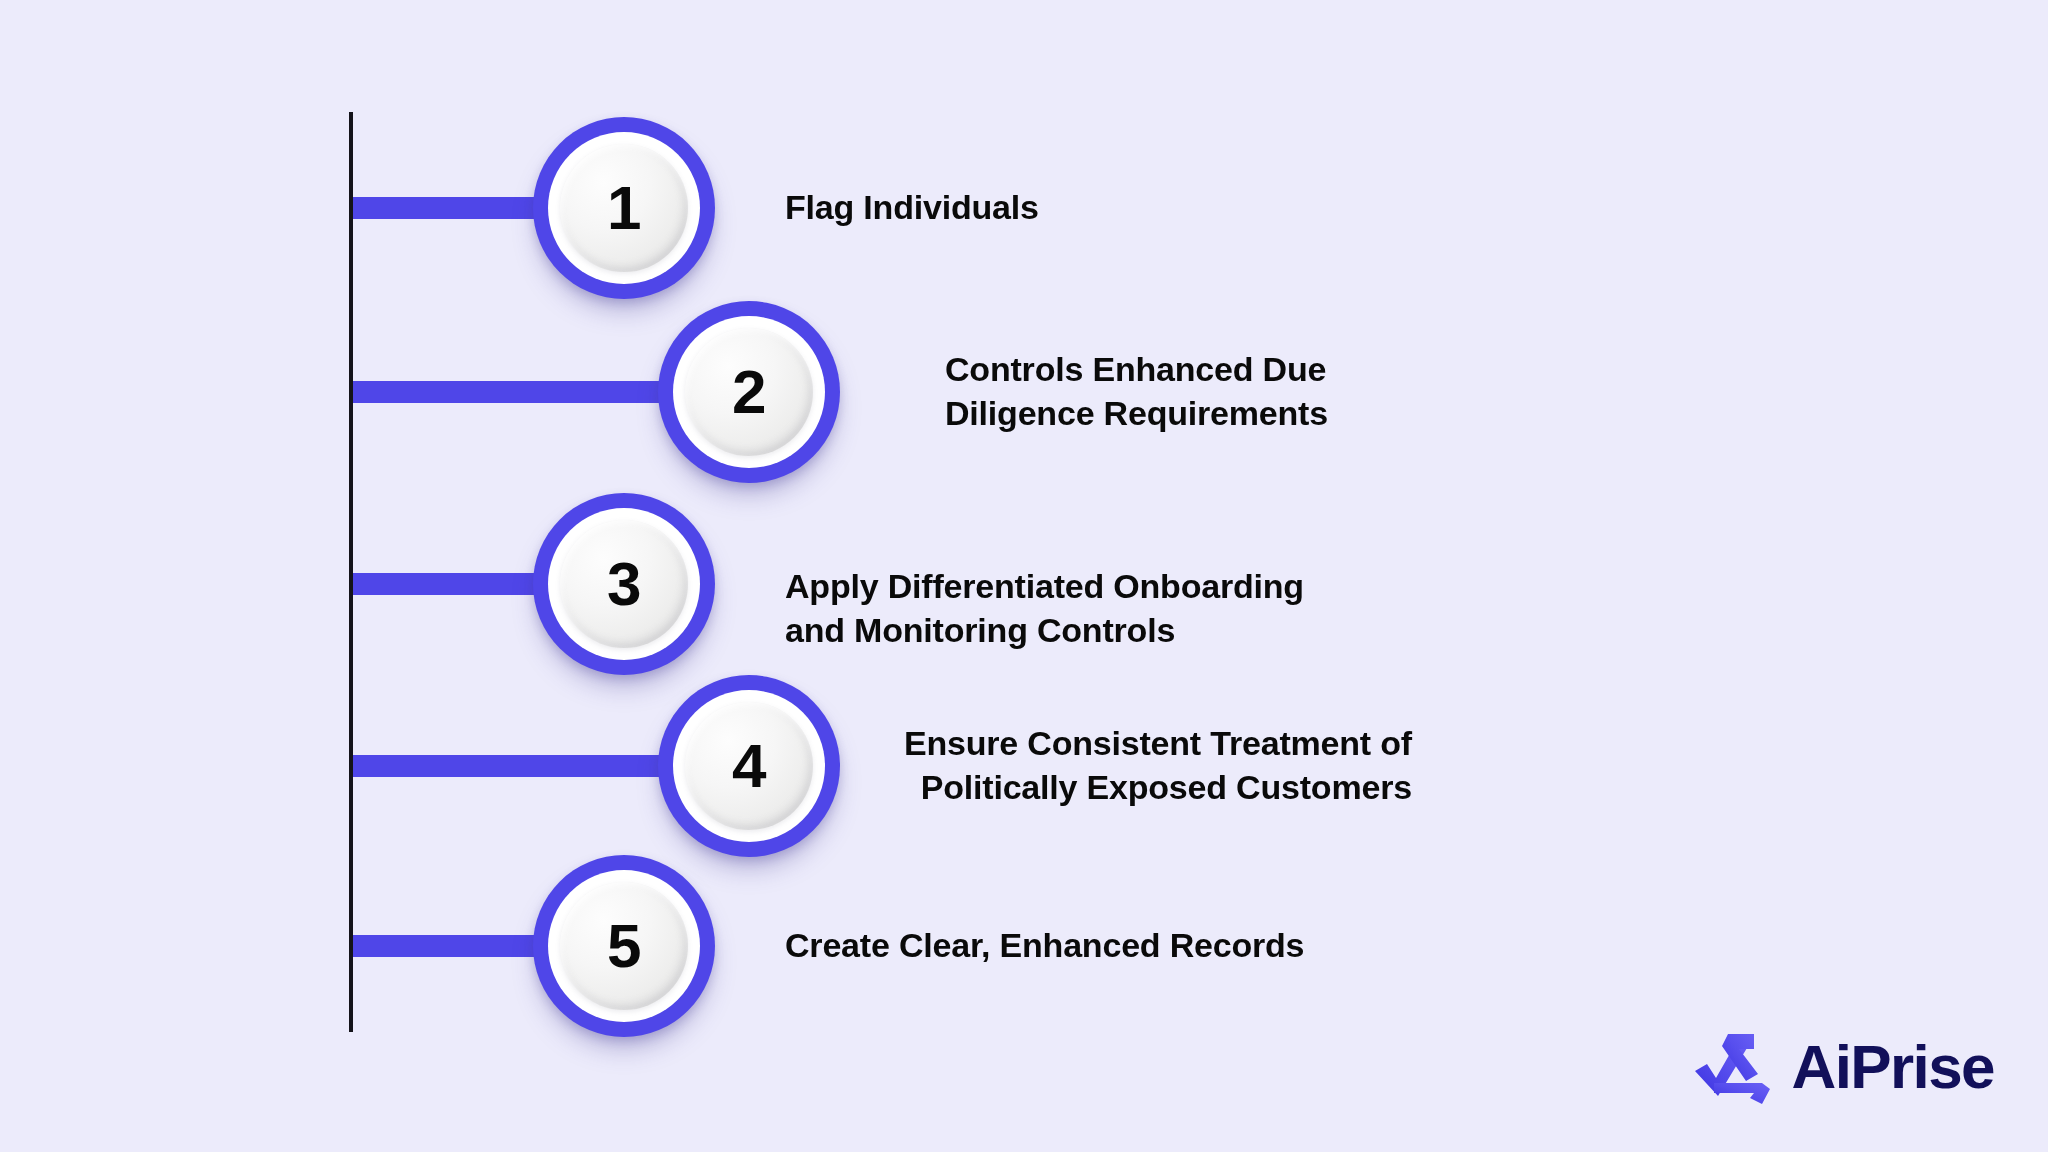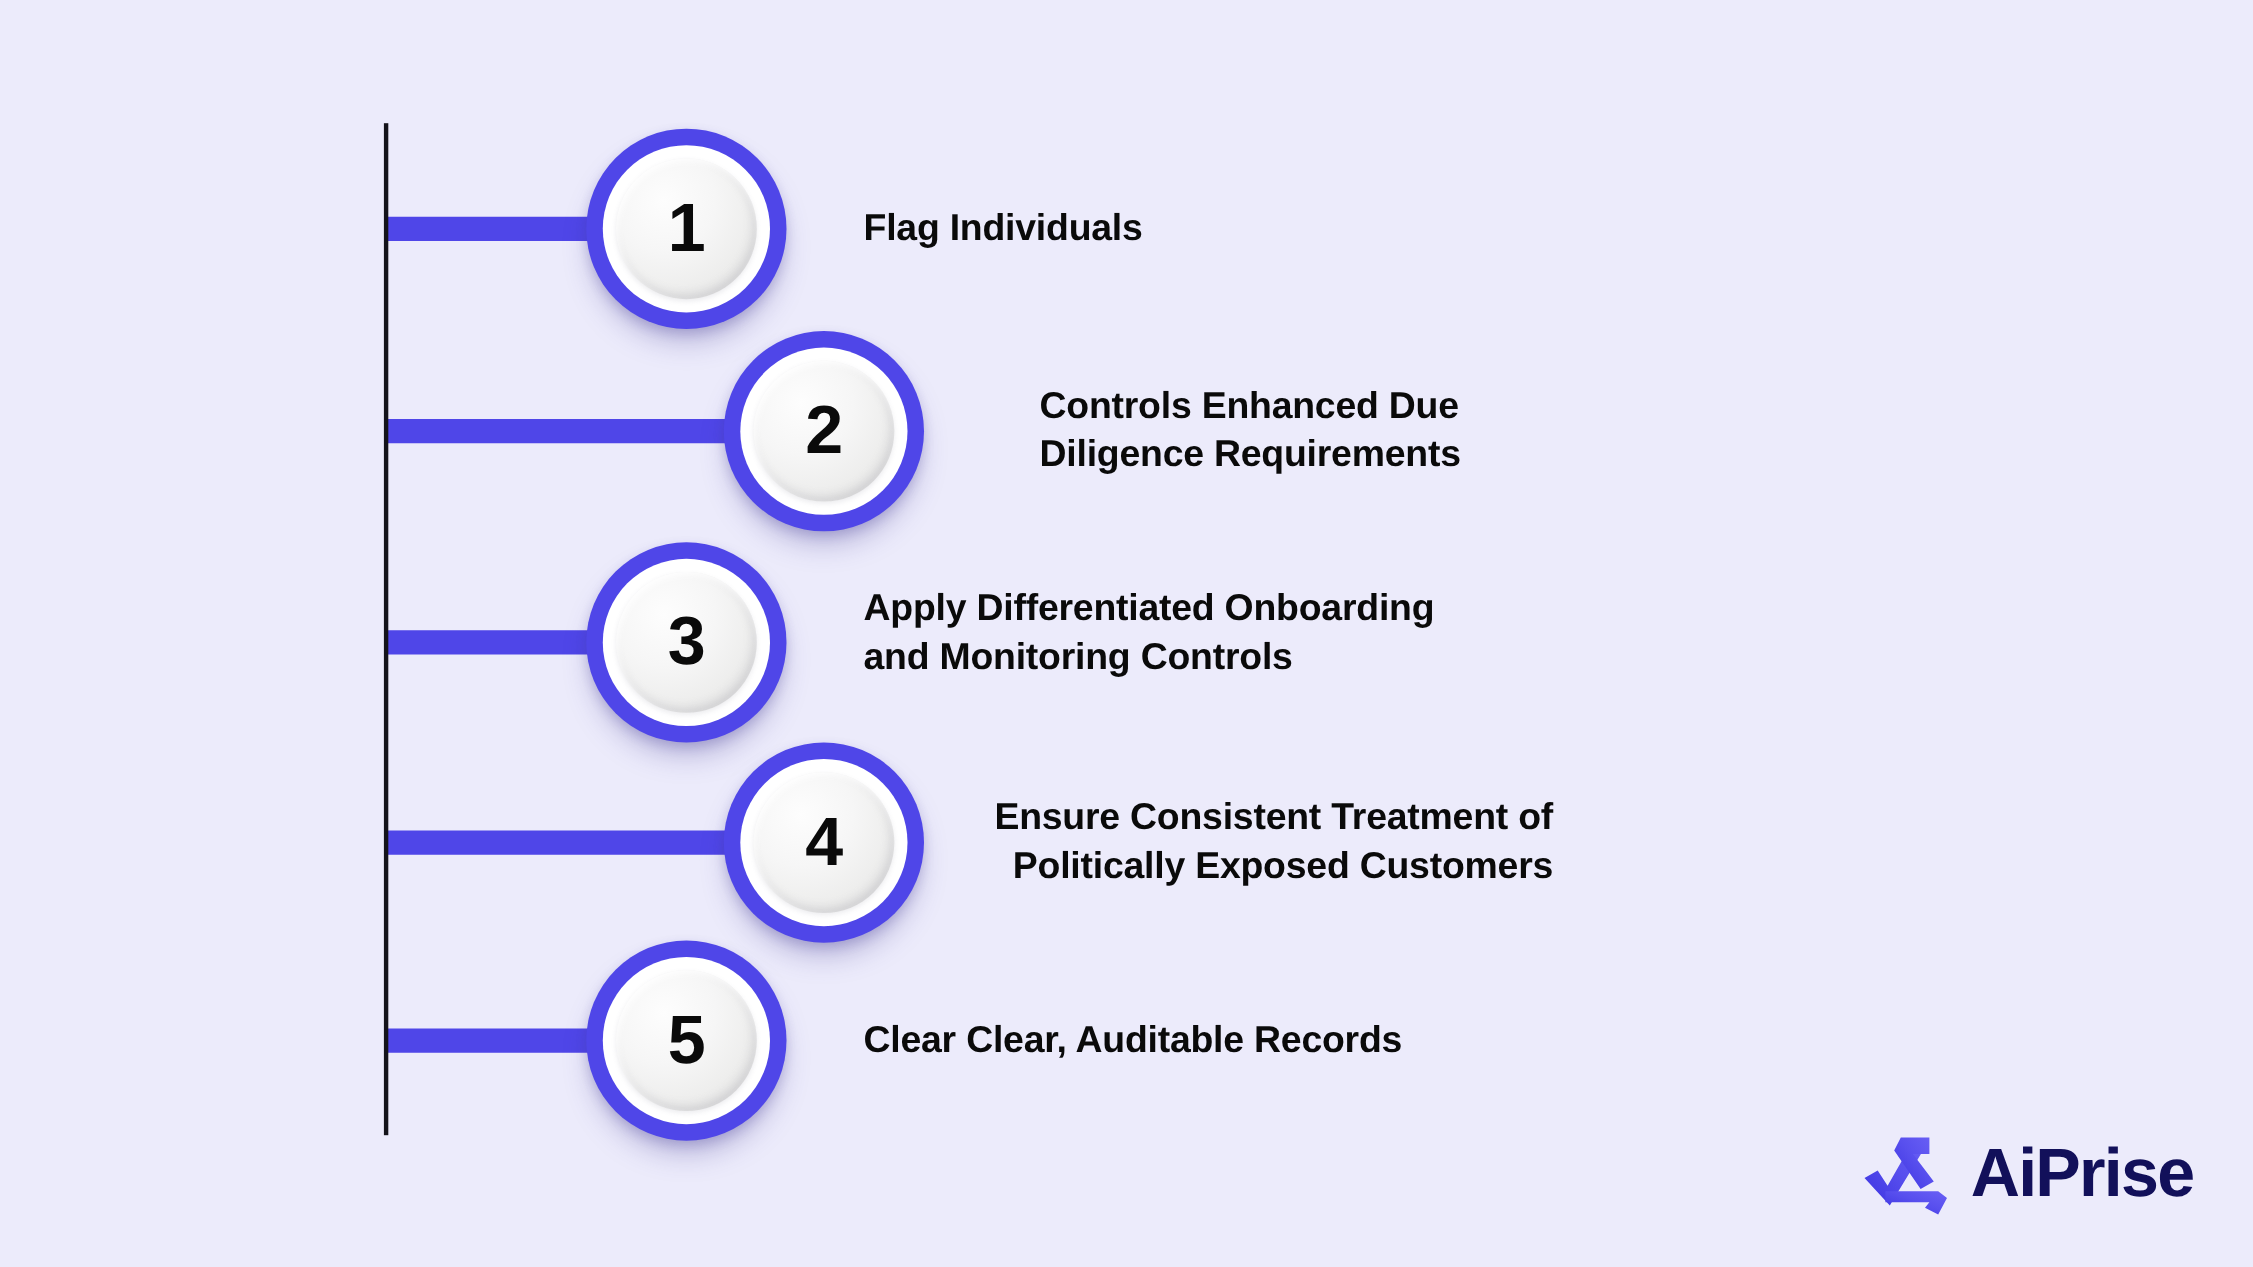--- a/index.html
+++ b/index.html
@@ -183,21 +183,21 @@
       </div>
       <div class="step">
         <div class="connector" style="left: 351px; top: 573px; width: 196px;"></div>
         <div class="node" style="left: 533px; top: 493px;">
           <div class="node-white">
             <div class="node-inner">
               <span class="node-num">3</span>
             </div>
           </div>
         </div>
-        <div class="label" style="left: 785px; top: 532px;">Apply Differentiated Onboarding
+        <div class="label" style="left: 785px; top: 565px;">Apply Differentiated Onboarding
 and Monitoring Controls</div>
       </div>
       <div class="step">
         <div class="connector" style="left: 351px; top: 755px; width: 321px;"></div>
         <div class="node" style="left: 658px; top: 675px;">
           <div class="node-white">
             <div class="node-inner">
               <span class="node-num">4</span>
             </div>
           </div>
@@ -207,21 +207,21 @@
       </div>
       <div class="step">
         <div class="connector" style="left: 351px; top: 935px; width: 196px;"></div>
         <div class="node" style="left: 533px; top: 855px;">
           <div class="node-white">
             <div class="node-inner">
               <span class="node-num">5</span>
             </div>
           </div>
         </div>
-        <div class="label" style="left: 785px; top: 924.24px;">Clear Clear, Auditable Records</div>
+        <div class="label" style="left: 785px; top: 924.24px;">Create Clear, Enhanced Records</div>
       </div>
     </div>
 
   <div class="brand">
     <svg class="brand-mark" viewBox="0 0 86 82">
       <defs>
         <linearGradient id="gmark" x1="0" y1="1" x2="1" y2="0">
           <stop offset="0%" stop-color="#3b32e0"></stop>
           <stop offset="55%" stop-color="#584fee"></stop>
           <stop offset="100%" stop-color="#6a60f5"></stop>

